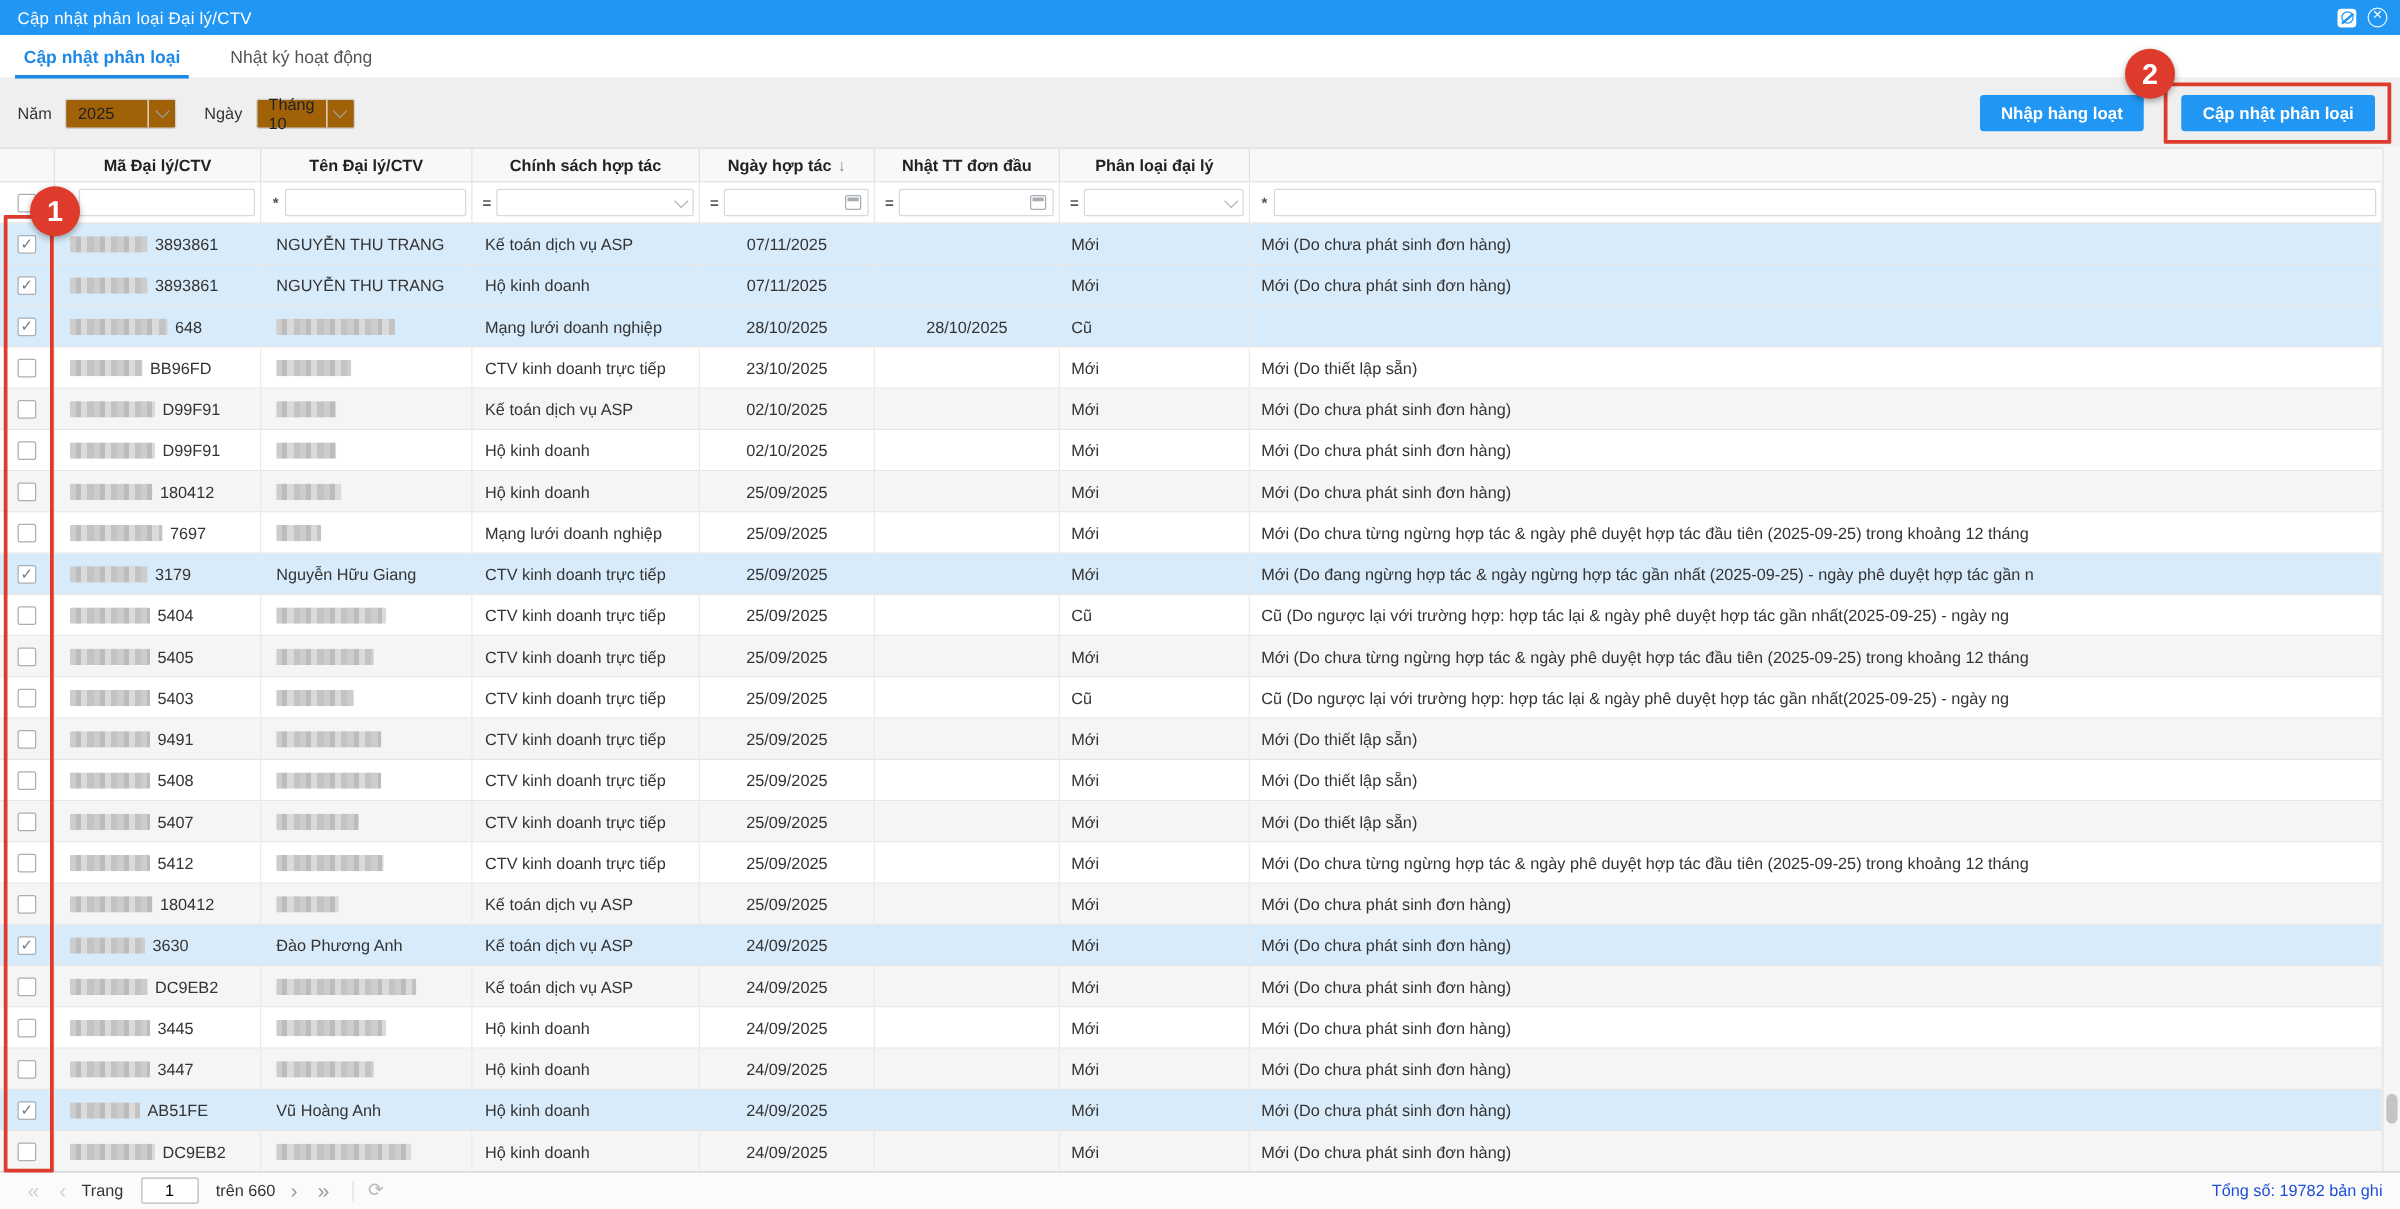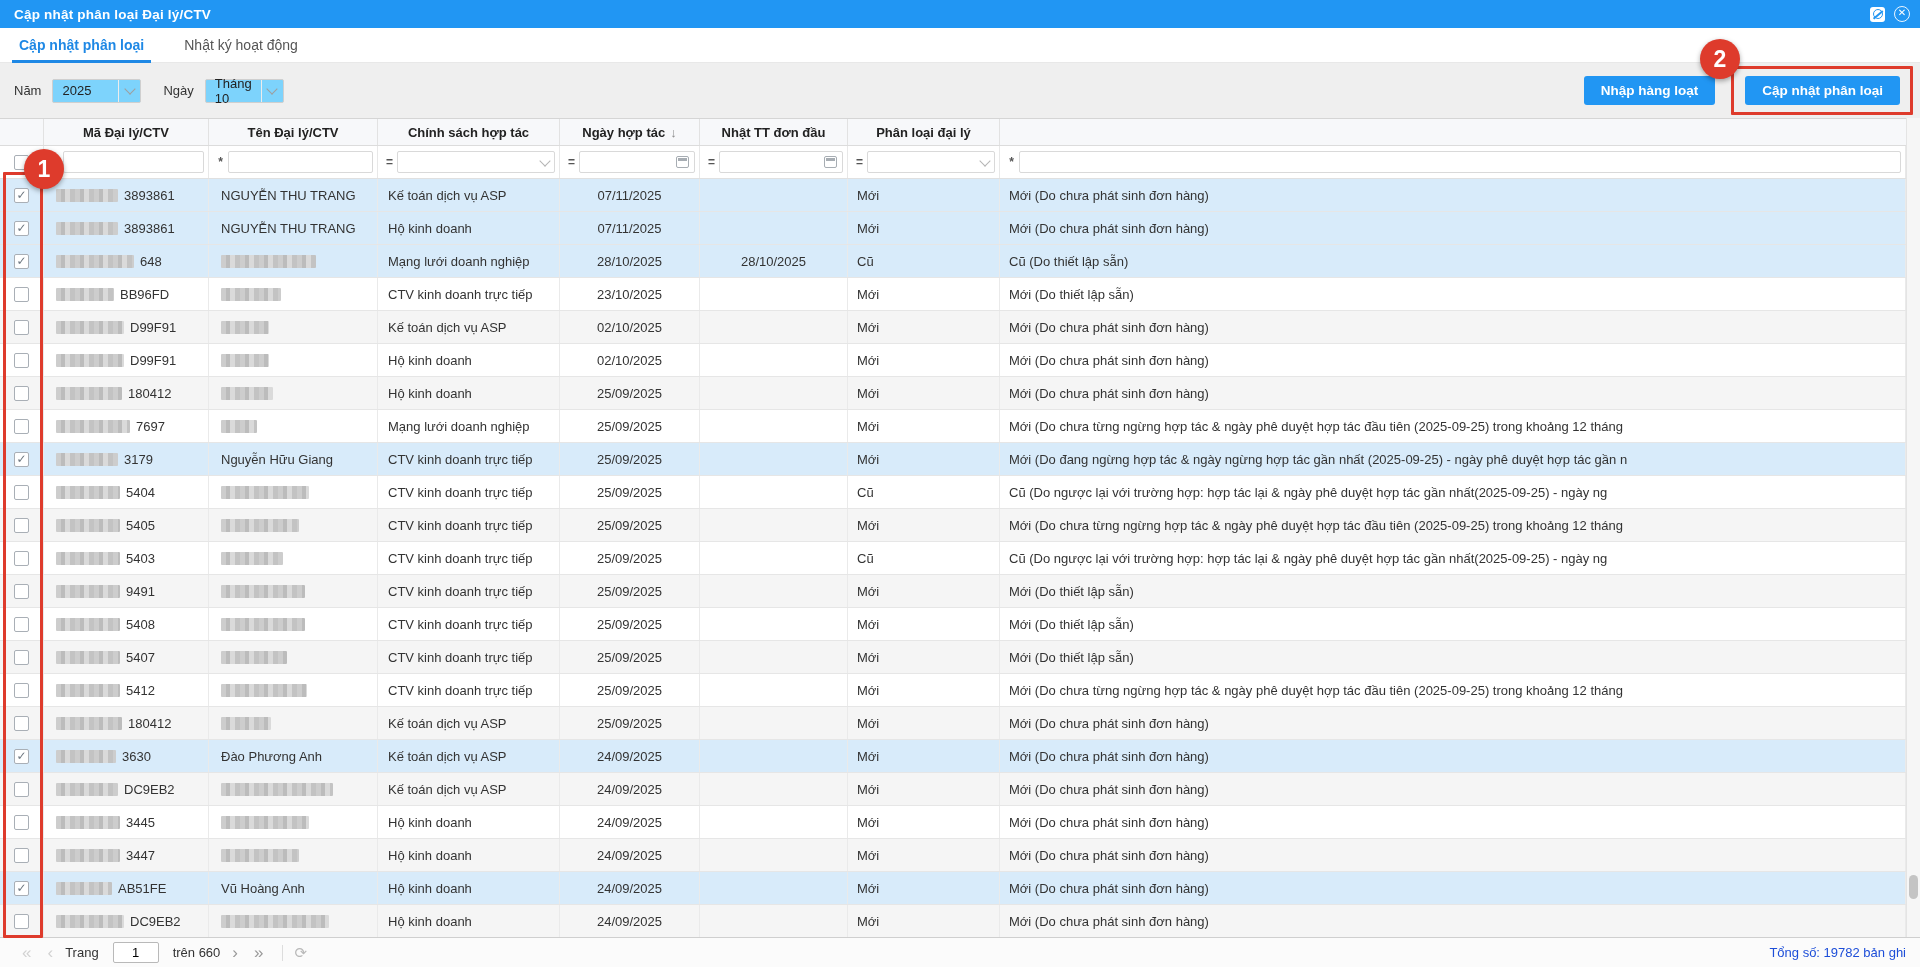--- a/index.html
+++ b/index.html
@@ -1,37 +1,37 @@
 <!DOCTYPE html>
 <html><head>
 <meta charset="utf-8">
 <style>
   html,body{margin:0;padding:0}
   body{width:1920px;height:967px;overflow:hidden;font-family:"Liberation Sans","DejaVu Sans",sans-serif;background:#fff}
   .app{position:relative;width:1920px;height:967px;background:#fff}
 
   
   .titlebar{position:absolute;left:0;top:0;width:1920px;height:28px;background:#2196f3;color:#fff;display:flex;align-items:center;padding:0 10px;box-sizing:border-box}
-  .titlebar .t{font-size:13.5px;font-weight:bold;margin-left:4px;letter-spacing:.2px}
+  .titlebar .t{font-size:13.5px;font-weight:normal;margin-left:4px;letter-spacing:.2px}
   .tb-icons{margin-left:auto;display:flex;gap:9px;align-items:center}
   .icon-restore{width:15px;height:15px;background:#fff;border-radius:3px;position:relative;display:inline-block;cursor:pointer}
   .icon-restore::after{content:"";position:absolute;left:2.5px;top:2.5px;width:8px;height:8px;border:1.5px solid #2196f3;border-radius:50%;box-sizing:content-box}
   .icon-restore::before{content:"";position:absolute;left:1.5px;top:7px;width:12px;height:1.5px;background:#2196f3;transform:rotate(-40deg);z-index:1}
   .icon-close{width:16px;height:16px;border:1.5px solid rgba(255,255,255,.9);border-radius:50%;box-sizing:border-box;color:#fff;font-size:10px;line-height:12px;text-align:center;display:inline-block;cursor:pointer}
 
   
   .tabbar{position:absolute;top:28px;left:0;width:1920px;height:35px;background:#fff;border-bottom:1px solid #e8e8e8;display:flex;align-items:stretch;padding-left:12px;box-sizing:border-box}
   .tab{display:flex;align-items:center;padding:0 7px;margin-right:26px;font-size:14px;color:#555;cursor:pointer;position:relative}
   .tab.active{color:#1e88e5;font-weight:bold}
   .tab.active::after{content:"";position:absolute;left:0;right:0;bottom:-1px;height:3px;background:#1e88e5}
 
   
   .toolbar{position:absolute;top:63px;left:0;width:1920px;height:55px;background:#efefef;display:flex;align-items:center;padding:0 20px 0 14px;box-sizing:border-box}
   .tlabel{font-size:13px;color:#333;margin-right:11px}
-  .select{height:24px;background:#7dd3fc;border:1px solid #cfcfcf;border-radius:2px;display:flex;align-items:center;font-size:13px;color:#222;padding-left:9px;box-sizing:border-box;cursor:pointer}
+  .select{height:24px;background:#a16207;border:1px solid #cfcfcf;border-radius:2px;display:flex;align-items:center;font-size:13px;color:#222;padding-left:9px;box-sizing:border-box;cursor:pointer}
   .select .val{flex:1}
   .chevbox{width:21px;align-self:stretch;display:flex;align-items:center;justify-content:center;border-left:1px solid #ececec}
   .chev{width:7px;height:7px;border-right:1.4px solid #9e9e9e;border-bottom:1.4px solid #9e9e9e;transform:rotate(45deg);margin-top:-3px;display:inline-block}
   .sel-year{width:89px;margin-right:22px}
   .sel-month{width:79px}
   .spacer{flex:1}
   .btn{height:29px;background:#2196f3;color:#fff;border:none;border-radius:3px;font-size:13.5px;font-weight:bold;padding:0 17px;cursor:pointer;font-family:inherit}
   .btn.second{margin-left:30px}
 
   
@@ -245,21 +245,20 @@
             <span class="blur" style="width: 78px;"></span>
             <span>648</span>
           </div>
           <div class="tc c2">
             <span class="blur" style="width: 95px;"></span>
           </div>
           <div class="tc c3">Mạng lưới doanh nghiệp</div>
           <div class="tc c4">28/10/2025</div>
           <div class="tc c5">28/10/2025</div>
           <div class="tc c6">Cũ</div>
-          <div class="tc c7">Cũ (Do thiết lập sẵn)</div>
         </div>
         <div class="trow">
           <div class="tc c0">
             <span class="cb"></span>
           </div>
           <div class="tc c1">
             <span class="blur" style="width: 58px;"></span>
             <span>BB96FD</span>
           </div>
           <div class="tc c2">

